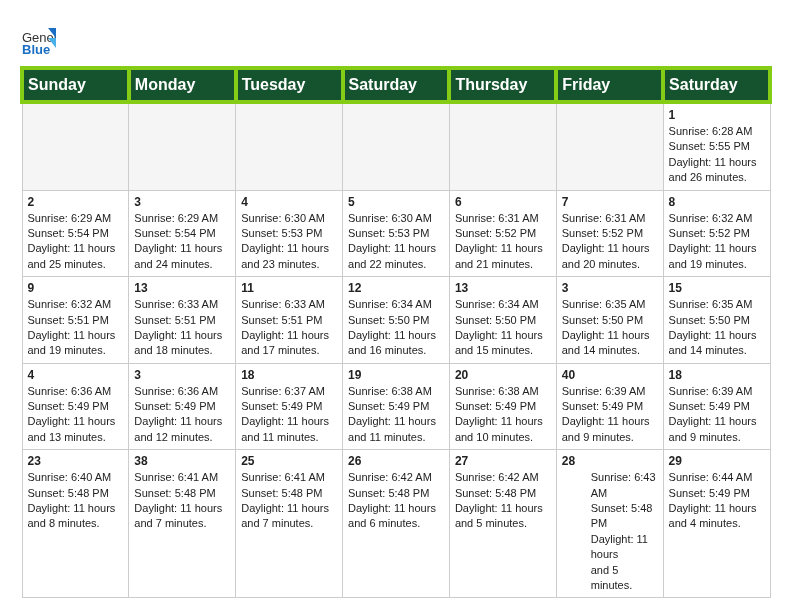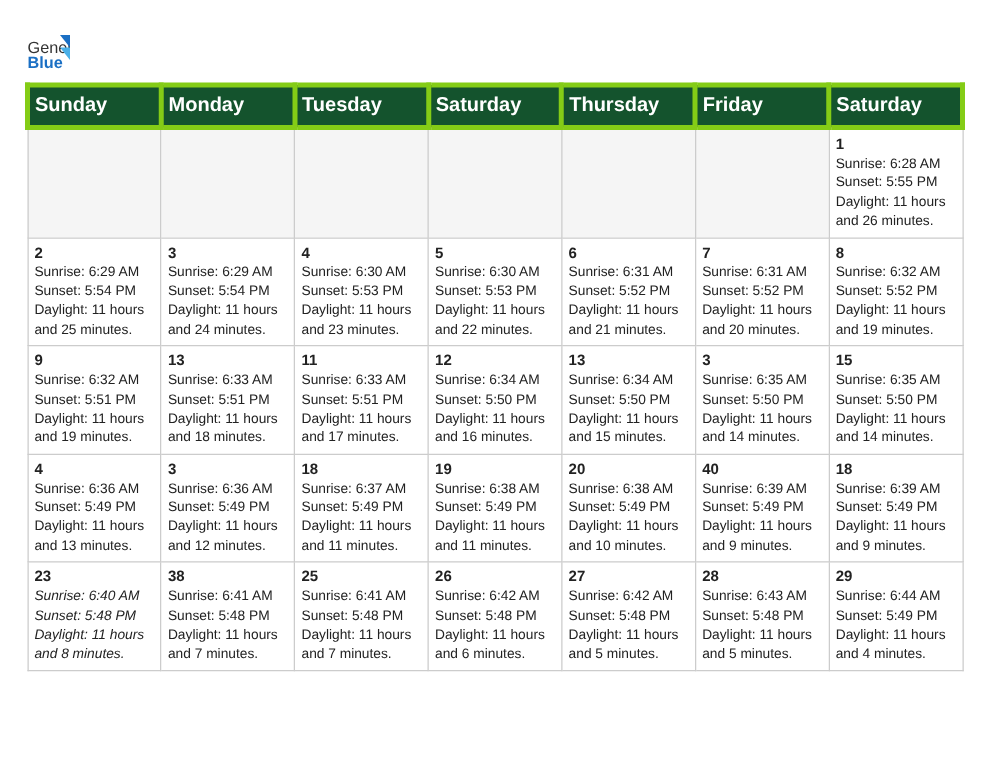--- a/index.html
+++ b/index.html
@@ -282,21 +282,21 @@
           <span class="day-num">18</span>
           <div class="cell-info" style="white-space: pre-line;">Sunrise: 6:39 AM
 Sunset: 5:49 PM
 Daylight: 11 hours
 and 9 minutes.</div>
         </td>
       </tr>
       <tr>
         <td>
           <span class="day-num">23</span>
-          <div class="cell-info" style="white-space: pre-line; font-style: italic;">Sunrise: 6:40 AM
+          <div class="cell-info" style="white-space: pre-line;">Sunrise: 6:40 AM
 Sunset: 5:48 PM
 Daylight: 11 hours
 and 8 minutes.</div>
         </td>
         <td>
           <span class="day-num">38</span>
           <div class="cell-info" style="white-space: pre-line;">Sunrise: 6:41 AM
 Sunset: 5:48 PM
 Daylight: 11 hours
 and 7 minutes.</div>
@@ -317,21 +317,21 @@
         </td>
         <td>
           <span class="day-num">27</span>
           <div class="cell-info" style="white-space: pre-line;">Sunrise: 6:42 AM
 Sunset: 5:48 PM
 Daylight: 11 hours
 and 5 minutes.</div>
         </td>
         <td>
           <span class="day-num">28</span>
-          <div class="cell-info" style="white-space: pre-line;">Sunrise: 6:43 AM
+          <div class="cell-info" style="white-space: pre-line; margin-left: 29px;">Sunrise: 6:43 AM
 Sunset: 5:48 PM
 Daylight: 11 hours
 and 5 minutes.</div>
         </td>
         <td>
           <span class="day-num">29</span>
           <div class="cell-info" style="white-space: pre-line;">Sunrise: 6:44 AM
 Sunset: 5:49 PM
 Daylight: 11 hours
 and 4 minutes.</div>

